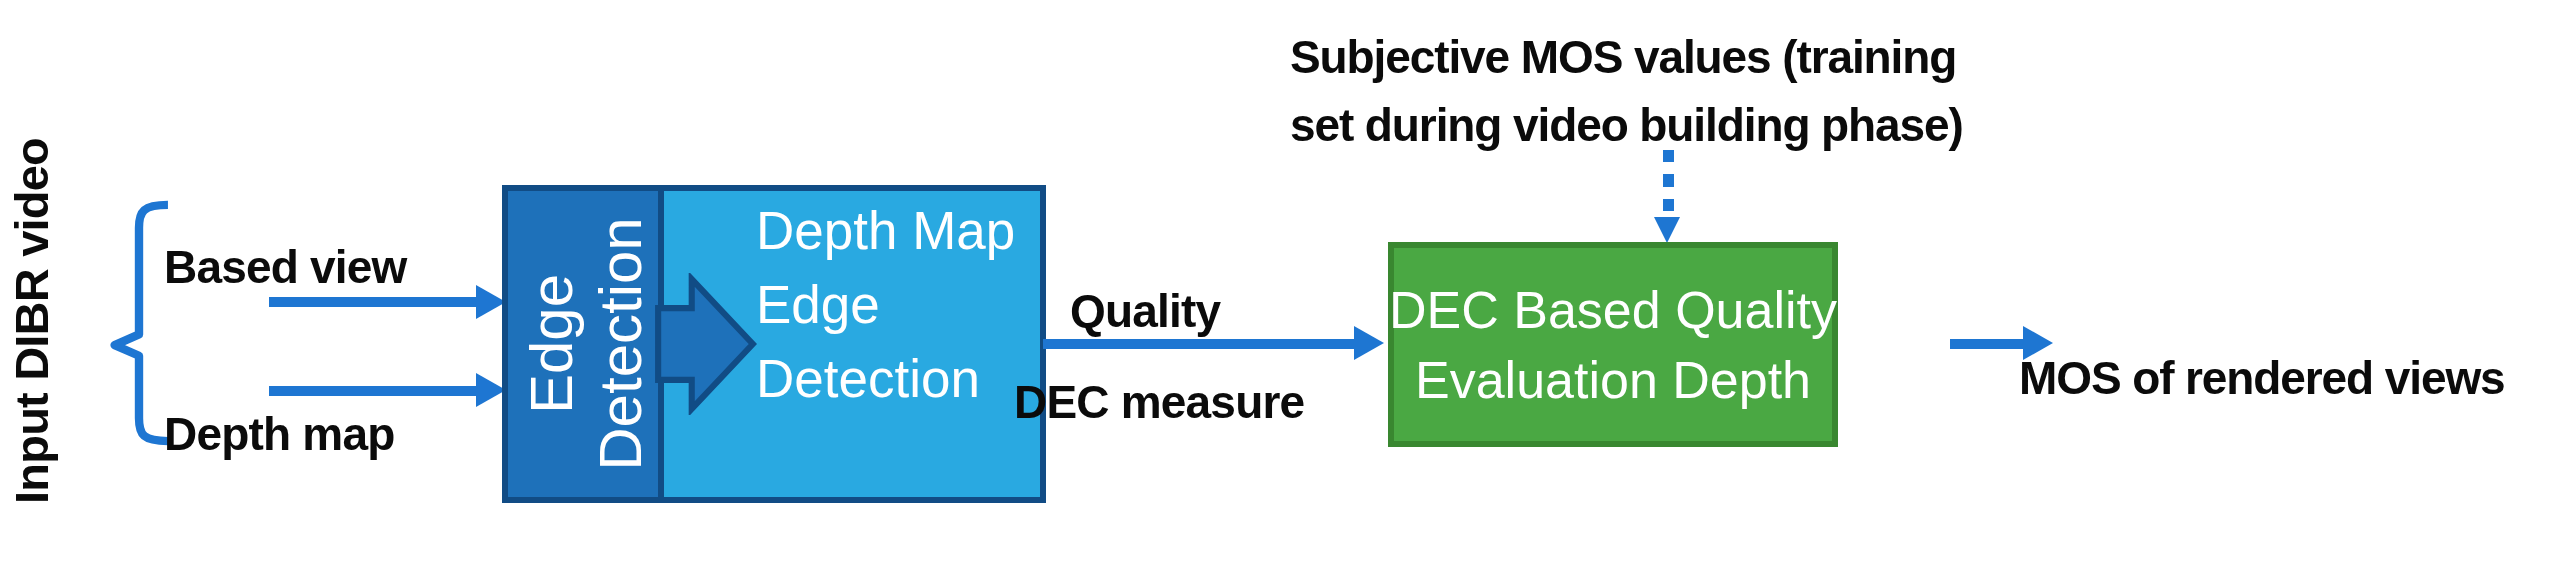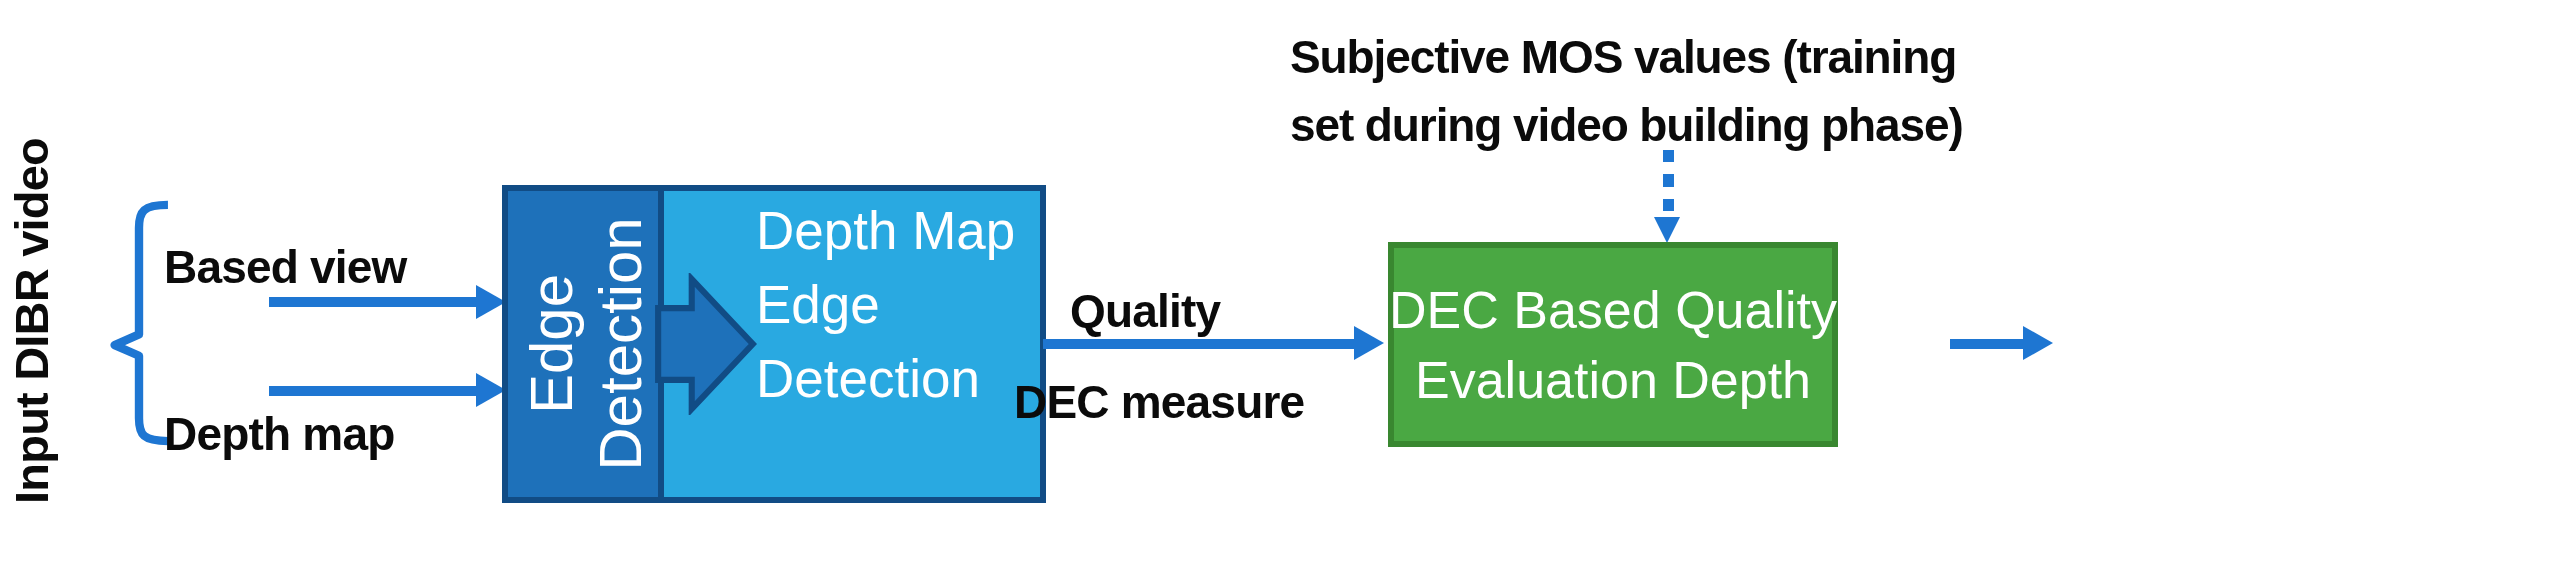--- a/index.html
+++ b/index.html
@@ -97,15 +97,16 @@
   <div class="dash-line"></div>
   <div class="head-d"></div>
 
   <div class="abs greenbox">
     <div class="gl">DEC Based Quality</div>
     <div class="gl">Evaluation Depth</div>
   </div>
 
   <div class="shaft" style="left:1950px;top:339px;width:76px;"></div>
   <div class="head-r" style="left:2023px;top:326px;"></div>
+  <div class="abs blk-sm" style="left:2019px;top:355px;">MOS of rendered views</div>
 
 </div>
 
 
 </body></html>

